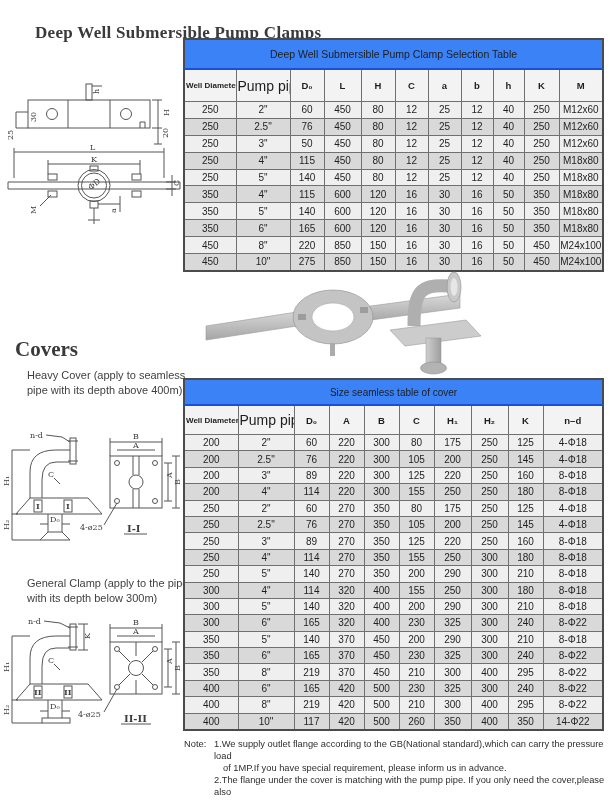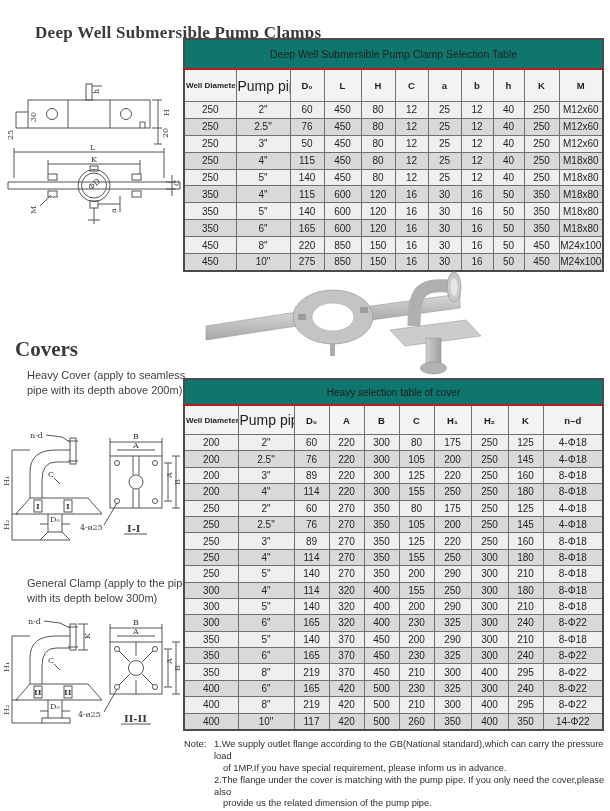--- a/index.html
+++ b/index.html
@@ -12,21 +12,21 @@
     font-family:"Liberation Serif",serif;font-weight:bold;font-size:17px;
     color:#3a3a3a;letter-spacing:.3px;margin:16px;
   }
   .covers-heading{
     font-family:"Liberation Serif",serif;font-weight:bold;font-size:21px;
     color:#3a3a3a;margin:4px;
   }
   .cap{font-size:11px;color:#3f3f3f;line-height:1.32}
   table.sel{border-collapse:collapse;table-layout:fixed;width:419px;border:2px solid #4b4b4b}
   table.sel th,table.sel td{border:1px solid #707070;text-align:center;overflow:hidden;white-space:nowrap}
-  table.sel .band th{background:#0f766e;font-weight:normal;font-size:10.5px;color:#1e1e1e;border-bottom:2px solid #b91c1c}
+  table.sel .band th{background:#3b82f6;font-weight:normal;font-size:10.5px;color:#1e1e1e;border-bottom:2px solid #1d4ed8}
   table.sel .cols th{background:#f3f3f3;font-weight:bold;font-size:9.5px;color:#1e1e1e}
   table.sel .cols th:first-child{font-size:8px}
   table.sel .cols th:nth-child(2){font-size:14px;font-weight:normal}
   table.sel td{font-size:10px;color:#1f1f1f;padding:0}
   table.sel tbody tr:nth-child(odd) td{background:#efefef}
   table.sel tbody tr:nth-child(even) td{background:#d9d9d9}
   #t1 .band th{height:26px}
   #t1 .cols th{height:29px}
   #t1 tbody td{height:15.9px}
   #t2 .band th{height:22px;font-size:10px}
@@ -304,21 +304,21 @@
     <polygon points="192,64 268,54 283,70 207,80" fill="#cccccc" stroke="#9b9b9b" stroke-width="0.6"></polygon>
     <rect x="228" y="72" width="15" height="28" fill="url(#g2)" stroke="#949494" stroke-width="0.5"></rect>
     <ellipse cx="235.5" cy="102" rx="13" ry="6" fill="#b3b3b3" stroke="#8f8f8f" stroke-width="0.6"></ellipse>
   </g>
 </svg>
 
 <h2 class="covers-heading abs" style="left:11px;top:333px">Covers</h2>
 
 <div class="cap abs" style="left:27px;top:368px;width:160px">
   <div>Heavy Cover (apply to seamless</div>
-  <div>pipe with its depth above 200m)</div>
+  <div>pipe with its depth above 400m)</div>
 </div>
 
 <svg class="abs" style="left:4px;top:428px" width="178" height="115" viewBox="0 0 178 115">
   <g stroke="#555" fill="none" stroke-width="1">
     <polyline points="42,7 58,9 66,14"></polyline>
     <rect x="66" y="10" width="6" height="26"></rect>
     <line x1="64" y1="13" x2="74" y2="13"></line>
     <line x1="64" y1="33" x2="74" y2="33"></line>
     <path d="M26,70 L26,44 Q26,22 52,22 L66,22"></path>
     <path d="M38,70 L38,52 Q38,34 52,34 L66,34"></path>
@@ -453,21 +453,21 @@
       <col style="width:35px">
     <col style="width:35px">
       <col style="width:35px">
       <col style="width:37px">
       <col style="width:37px">
     <col style="width:35px">
       <col style="width:60px">
   </colgroup>
   <thead>
     <tr class="band">
-        <th colspan="10">Heavy selection table of cover</th>
+        <th colspan="10">Size seamless table of cover</th>
       </tr>
     <tr class="cols">
         <th>Well Diameter</th>
         <th>Pump pipe</th>
         <th>D₀</th>
         <th>A</th>
         <th>B</th>
         <th>C</th>
         <th>H₁</th>
         <th>H₂</th>
@@ -695,16 +695,15 @@
     </tbody>
 </table>
 
 <div class="note abs" style="left:184px;top:739px;width:424px">
   <div class="nrow">
     <span class="nlabel">Note:</span>
     <div>
       <div>1.We supply outlet flange according to the GB(National standard),which can carry the pressure load</div>
       <div class="ind">of 1MP.If you have special requirement, please inform us in advance.</div>
       <div>2.The flange under the cover is matching with the pump pipe. If you only need the cover,please also</div>
-      <div class="ind">provide us the related dimension of the pump pipe.</div>
     </div>
   </div>
 </div>
 
 </body></html>

